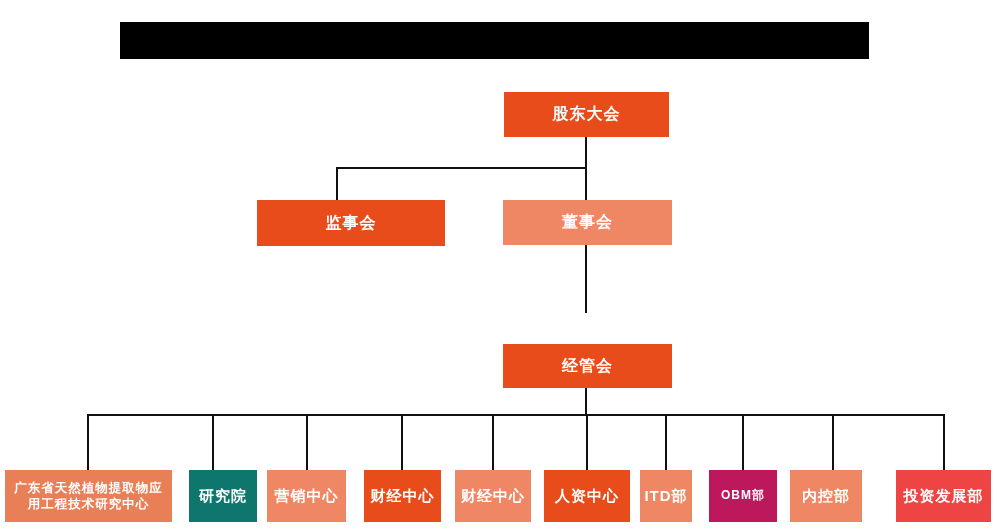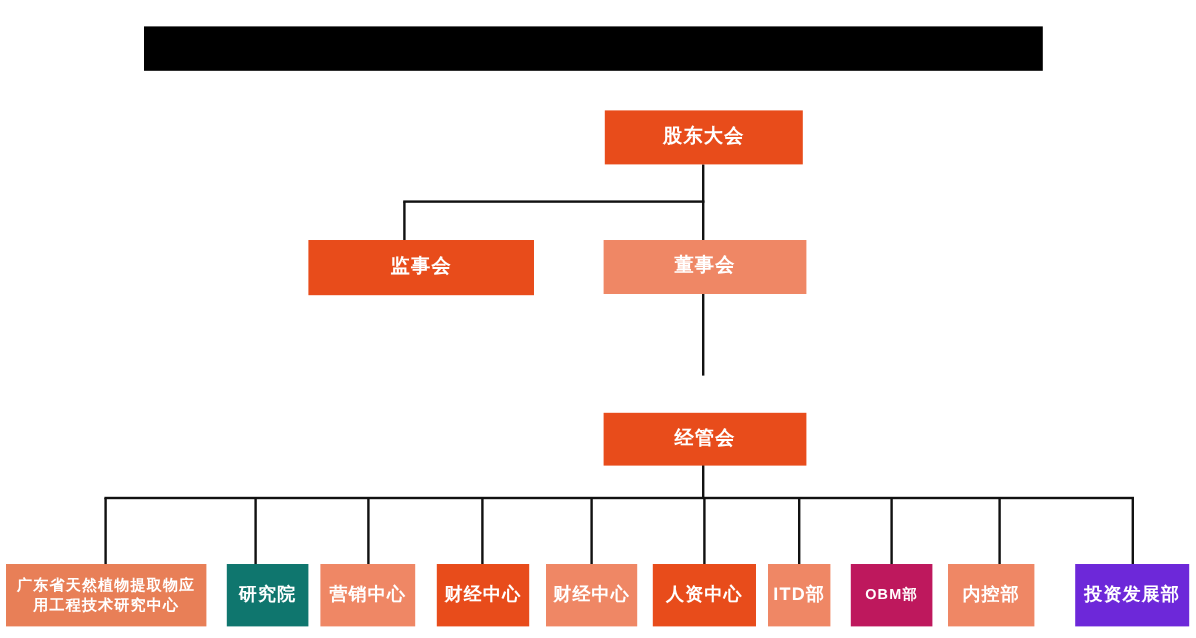--- a/index.html
+++ b/index.html
@@ -76,15 +76,15 @@
       <div class="node" style="left: 503px; top: 313px; width: 169px; height: 44px; font-size: 16px; background: rgb(232, 76, 27); color: rgb(255, 255, 255); margin-top: 31px;">经管会</div>
       <div class="node" style="left: 5px; top: 470px; width: 167px; height: 52px; font-size: 12.5px; background: rgb(232, 127, 87); color: rgb(255, 255, 255);">广东省天然植物提取物应用工程技术研究中心</div>
       <div class="node" style="left: 178px; top: 470px; width: 68px; height: 52px; font-size: 15px; background: #0f766e; color: rgb(255, 255, 255); margin-left: 11px;">研究院</div>
       <div class="node" style="left: 267px; top: 470px; width: 79px; height: 52px; font-size: 15px; background: rgb(239, 135, 101); color: rgb(255, 255, 255);">营销中心</div>
       <div class="node" style="left: 364px; top: 470px; width: 77px; height: 52px; font-size: 15px; background: rgb(232, 76, 27); color: rgb(255, 255, 255);">财经中心</div>
       <div class="node" style="left: 455px; top: 470px; width: 76px; height: 52px; font-size: 15px; background: rgb(239, 135, 101); color: rgb(255, 255, 255);">财经中心</div>
       <div class="node" style="left: 544px; top: 470px; width: 86px; height: 52px; font-size: 15px; background: rgb(232, 76, 27); color: rgb(255, 255, 255);">人资中心</div>
       <div class="node" style="left: 640px; top: 470px; width: 52px; height: 52px; font-size: 15px; background: rgb(239, 135, 101); color: rgb(255, 255, 255);">ITD部</div>
       <div class="node" style="left: 709px; top: 470px; width: 68px; height: 52px; font-size: 12px; background: #be185d; color: rgb(255, 255, 255);">OBM部</div>
       <div class="node" style="left: 790px; top: 470px; width: 72px; height: 52px; font-size: 15px; background: rgb(239, 135, 101); color: rgb(255, 255, 255);">内控部</div>
-      <div class="node" style="left: 896px; top: 470px; width: 95px; height: 52px; font-size: 15px; background: #6d28d9; color: rgb(255, 255, 255);">投资发展部</div>
+      <div class="node" style="left: 896px; top: 470px; width: 95px; height: 52px; font-size: 15px; background: #ef4444; color: rgb(255, 255, 255);">投资发展部</div>
     </div>
 </div>
 
 </body></html>

